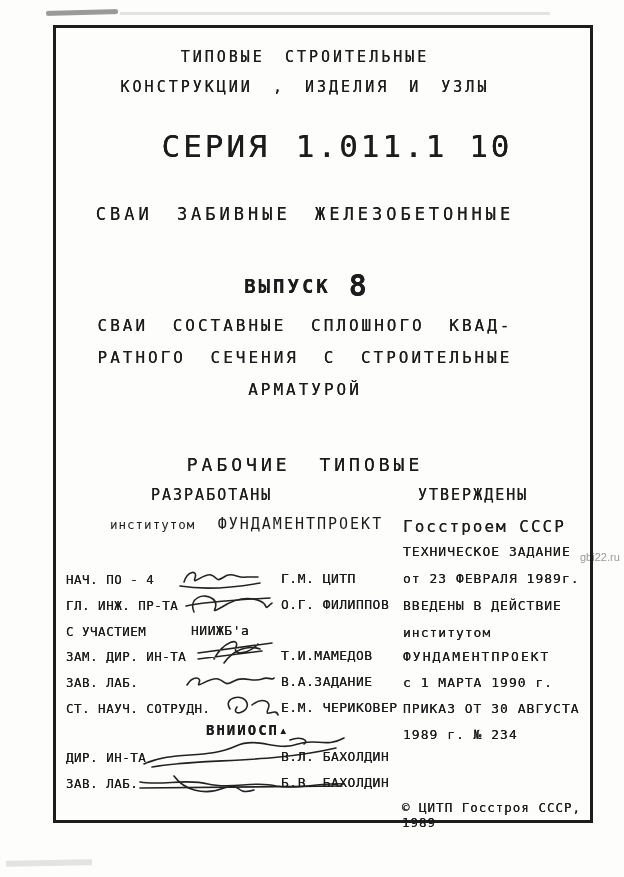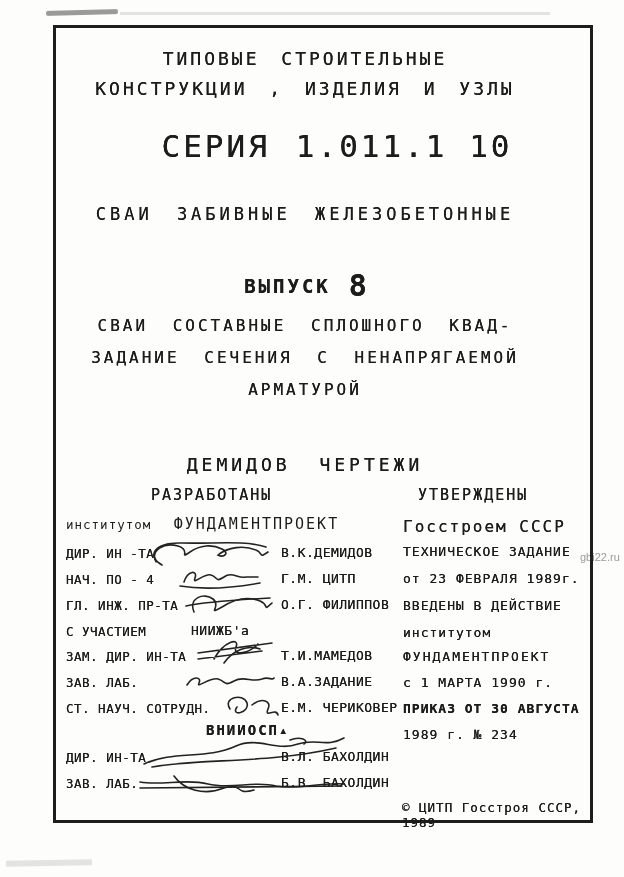--- a/index.html
+++ b/index.html
@@ -9,31 +9,31 @@
     font-family:"DejaVu Sans Mono","Liberation Mono",monospace;
     color:#1c1c1c;
   }
   .abs{position:absolute;}
   .frame{
     position:absolute;left:53px;top:25px;width:534px;height:792px;
     border:3px solid #1d1d1d;
   }
   .center{left:0;width:100%;text-align:center;transform:translateX(-18px);}
   .stencil{letter-spacing:3px;white-space:nowrap;text-shadow:0 0 .5px #1c1c1c;}
-  .org-line{font-size:18px;letter-spacing:3px;word-spacing:8px;text-align:center;}
+  .org-line{font-size:15px;letter-spacing:3px;word-spacing:8px;text-align:center;}
   .series-row{display:flex;justify-content:center;gap:26px;align-items:baseline;transform:translateX(14px);}
   .series-row .big{font-size:31px;letter-spacing:3px;}
   .subject{font-size:17px;letter-spacing:4px;word-spacing:10px;}
   .issue-row{display:flex;justify-content:center;gap:18px;align-items:center;transform:translateX(-16px);}
   .issue-label{font-size:19px;letter-spacing:3px;}
   .issue-num{font-size:30px;}
   .desc{font-size:16px;letter-spacing:3px;word-spacing:12px;}
   .doctype{font-size:18px;letter-spacing:4px;word-spacing:14px;}
   .colhead{font-size:15px;letter-spacing:2px;}
-  .instline{font-size:14px;white-space:nowrap;}
+  .instline{font-size:14px;white-space:nowrap;margin-left:44px;}
   .instline .small{font-size:12.5px;letter-spacing:1px;margin-right:14px;}
   .instline .big{font-size:15px;letter-spacing:2px;}
   .srow{height:26px;white-space:nowrap;}
   .srow .role{position:absolute;left:0;top:4px;font-size:12.5px;letter-spacing:.5px;text-shadow:0 0 .5px #1c1c1c;}
   .srow .name{position:absolute;left:215px;top:3px;font-size:13px;letter-spacing:.5px;text-shadow:0 0 .6px #1c1c1c;}
   .sig{position:absolute;top:-4px;}
   .sig path{fill:none;stroke:#222;stroke-width:1.6;stroke-linecap:round;}
   .rightline{font-size:13px;letter-spacing:1px;white-space:nowrap;text-shadow:0 0 .5px #1c1c1c;}
   .copyright{font-size:12.5px;letter-spacing:1px;text-shadow:0 0 .5px #1c1c1c;}
   .vniiosp{font-size:14px;letter-spacing:2px;text-shadow:0 0 .6px #1c1c1c;font-weight:bold;}
@@ -63,41 +63,33 @@
     </div>
 
     <div class="abs center subject stencil" style="top:176px;">СВАИ ЗАБИВНЫЕ ЖЕЛЕЗОБЕТОННЫЕ</div>
 
     <div class="abs issue-row" style="top:240px;left:0;width:100%;font-weight:bold;">
       <span class="issue-label stencil">ВЫПУСК</span>
       <span class="issue-num stencil">8</span>
     </div>
 
     <div class="abs center desc stencil" style="top:288px;">СВАИ СОСТАВНЫЕ СПЛОШНОГО КВАД-</div>
-    <div class="abs center desc stencil" style="top:320px;">ЗАДАНИЕ СЕЧЕНИЯ С НЕНАПРЯГАЕМОЙ</div>
+    <div class="abs center desc stencil" style="top:320px;">РАТНОГО СЕЧЕНИЯ С СТРОИТЕЛЬНЫЕ</div>
     <div class="abs center desc stencil" style="top:352px;">АРМАТУРОЙ</div>
 
-    <div class="abs center doctype stencil" style="top:426px;">ДЕМИДОВ ЧЕРТЕЖИ</div>
+    <div class="abs center doctype stencil" style="top:426px;">РАБОЧИЕ ТИПОВЫЕ</div>
 
     <div class="abs colhead stencil" style="top:458px;left:95px;">РАЗРАБОТАНЫ</div>
     <div class="abs colhead stencil" style="top:458px;left:362px;">УТВЕРЖДЕНЫ</div>
 
     <div class="abs instline" style="top:487px;left:10px;">
       <span class="small">институтом</span>
       <span class="big">ФУНДАМЕНТПРОЕКТ</span>
     </div>
 
-    <div class="abs srow" style="top:514px;left:10px;width:335px;">
-      <span class="role">ДИР. ИН -ТА</span>
-      <svg class="sig" style="left:82px;" width="125" height="30" viewBox="0 0 125 30">
-        <path d="M8 24 C2 12 16 4 30 8 C44 12 30 22 42 14 C52 7 64 6 74 11 C82 15 76 20 70 17 C80 9 96 7 108 12 C116 15 110 21 120 14"></path>
-        <path d="M14 27 C-2 18 6 4 34 5 C66 6 96 2 118 9"></path>
-      </svg>
-      <span class="name">В.К.ДЕМИДОВ</span>
-    </div>
 
     <div class="abs srow" style="top:540px;left:10px;width:335px;">
       <span class="role">НАЧ. ПО - 4</span>
       <svg class="sig" style="left:110px;" width="90" height="28" viewBox="0 0 90 28">
         <path d="M8 18 C12 6 22 6 19 14 C16 22 28 9 35 11 C42 13 39 19 48 13 C56 7 62 15 70 13 L82 13"></path>
         <path d="M4 22 C28 26 56 24 84 19"></path>
       </svg>
       <span class="name">Г.М. ЦИТП</span>
     </div>
 
@@ -161,19 +153,19 @@
       <span class="name">Б.В. БАХОЛДИН</span>
     </div>
 
     <div class="abs rightline" style="top:489px;left:347px;font-size:16px;letter-spacing:2px;">Госстроем СССР</div>
     <div class="abs rightline" style="top:516px;left:347px;">ТЕХНИЧЕСКОЕ ЗАДАНИЕ</div>
     <div class="abs rightline" style="top:543px;left:347px;">от 23 ФЕВРАЛЯ 1989г.</div>
     <div class="abs rightline" style="top:570px;left:347px;">ВВЕДЕНЫ В ДЕЙСТВИЕ</div>
     <div class="abs rightline" style="top:597px;left:347px;">институтом</div>
     <div class="abs rightline" style="top:621px;left:347px;letter-spacing:2px;">ФУНДАМЕНТПРОЕКТ</div>
     <div class="abs rightline" style="top:647px;left:347px;">с 1 МАРТА 1990 г.</div>
-    <div class="abs rightline" style="top:673px;left:347px;font-weight:bold;">ПРИКАЗ ОТ 30 АВГУСТА</div>
+    <div class="abs rightline" style="top:673px;left:347px;">ПРИКАЗ ОТ 30 АВГУСТА</div>
     <div class="abs rightline" style="top:699px;left:347px;">1989 г.   № 234</div>
 
     <div class="abs copyright" style="top:772px;left:310px;margin-left:36px;">© ЦИТП Госстроя СССР, 1989</div>
 
   </div>
 </div>
 
 </body></html>

